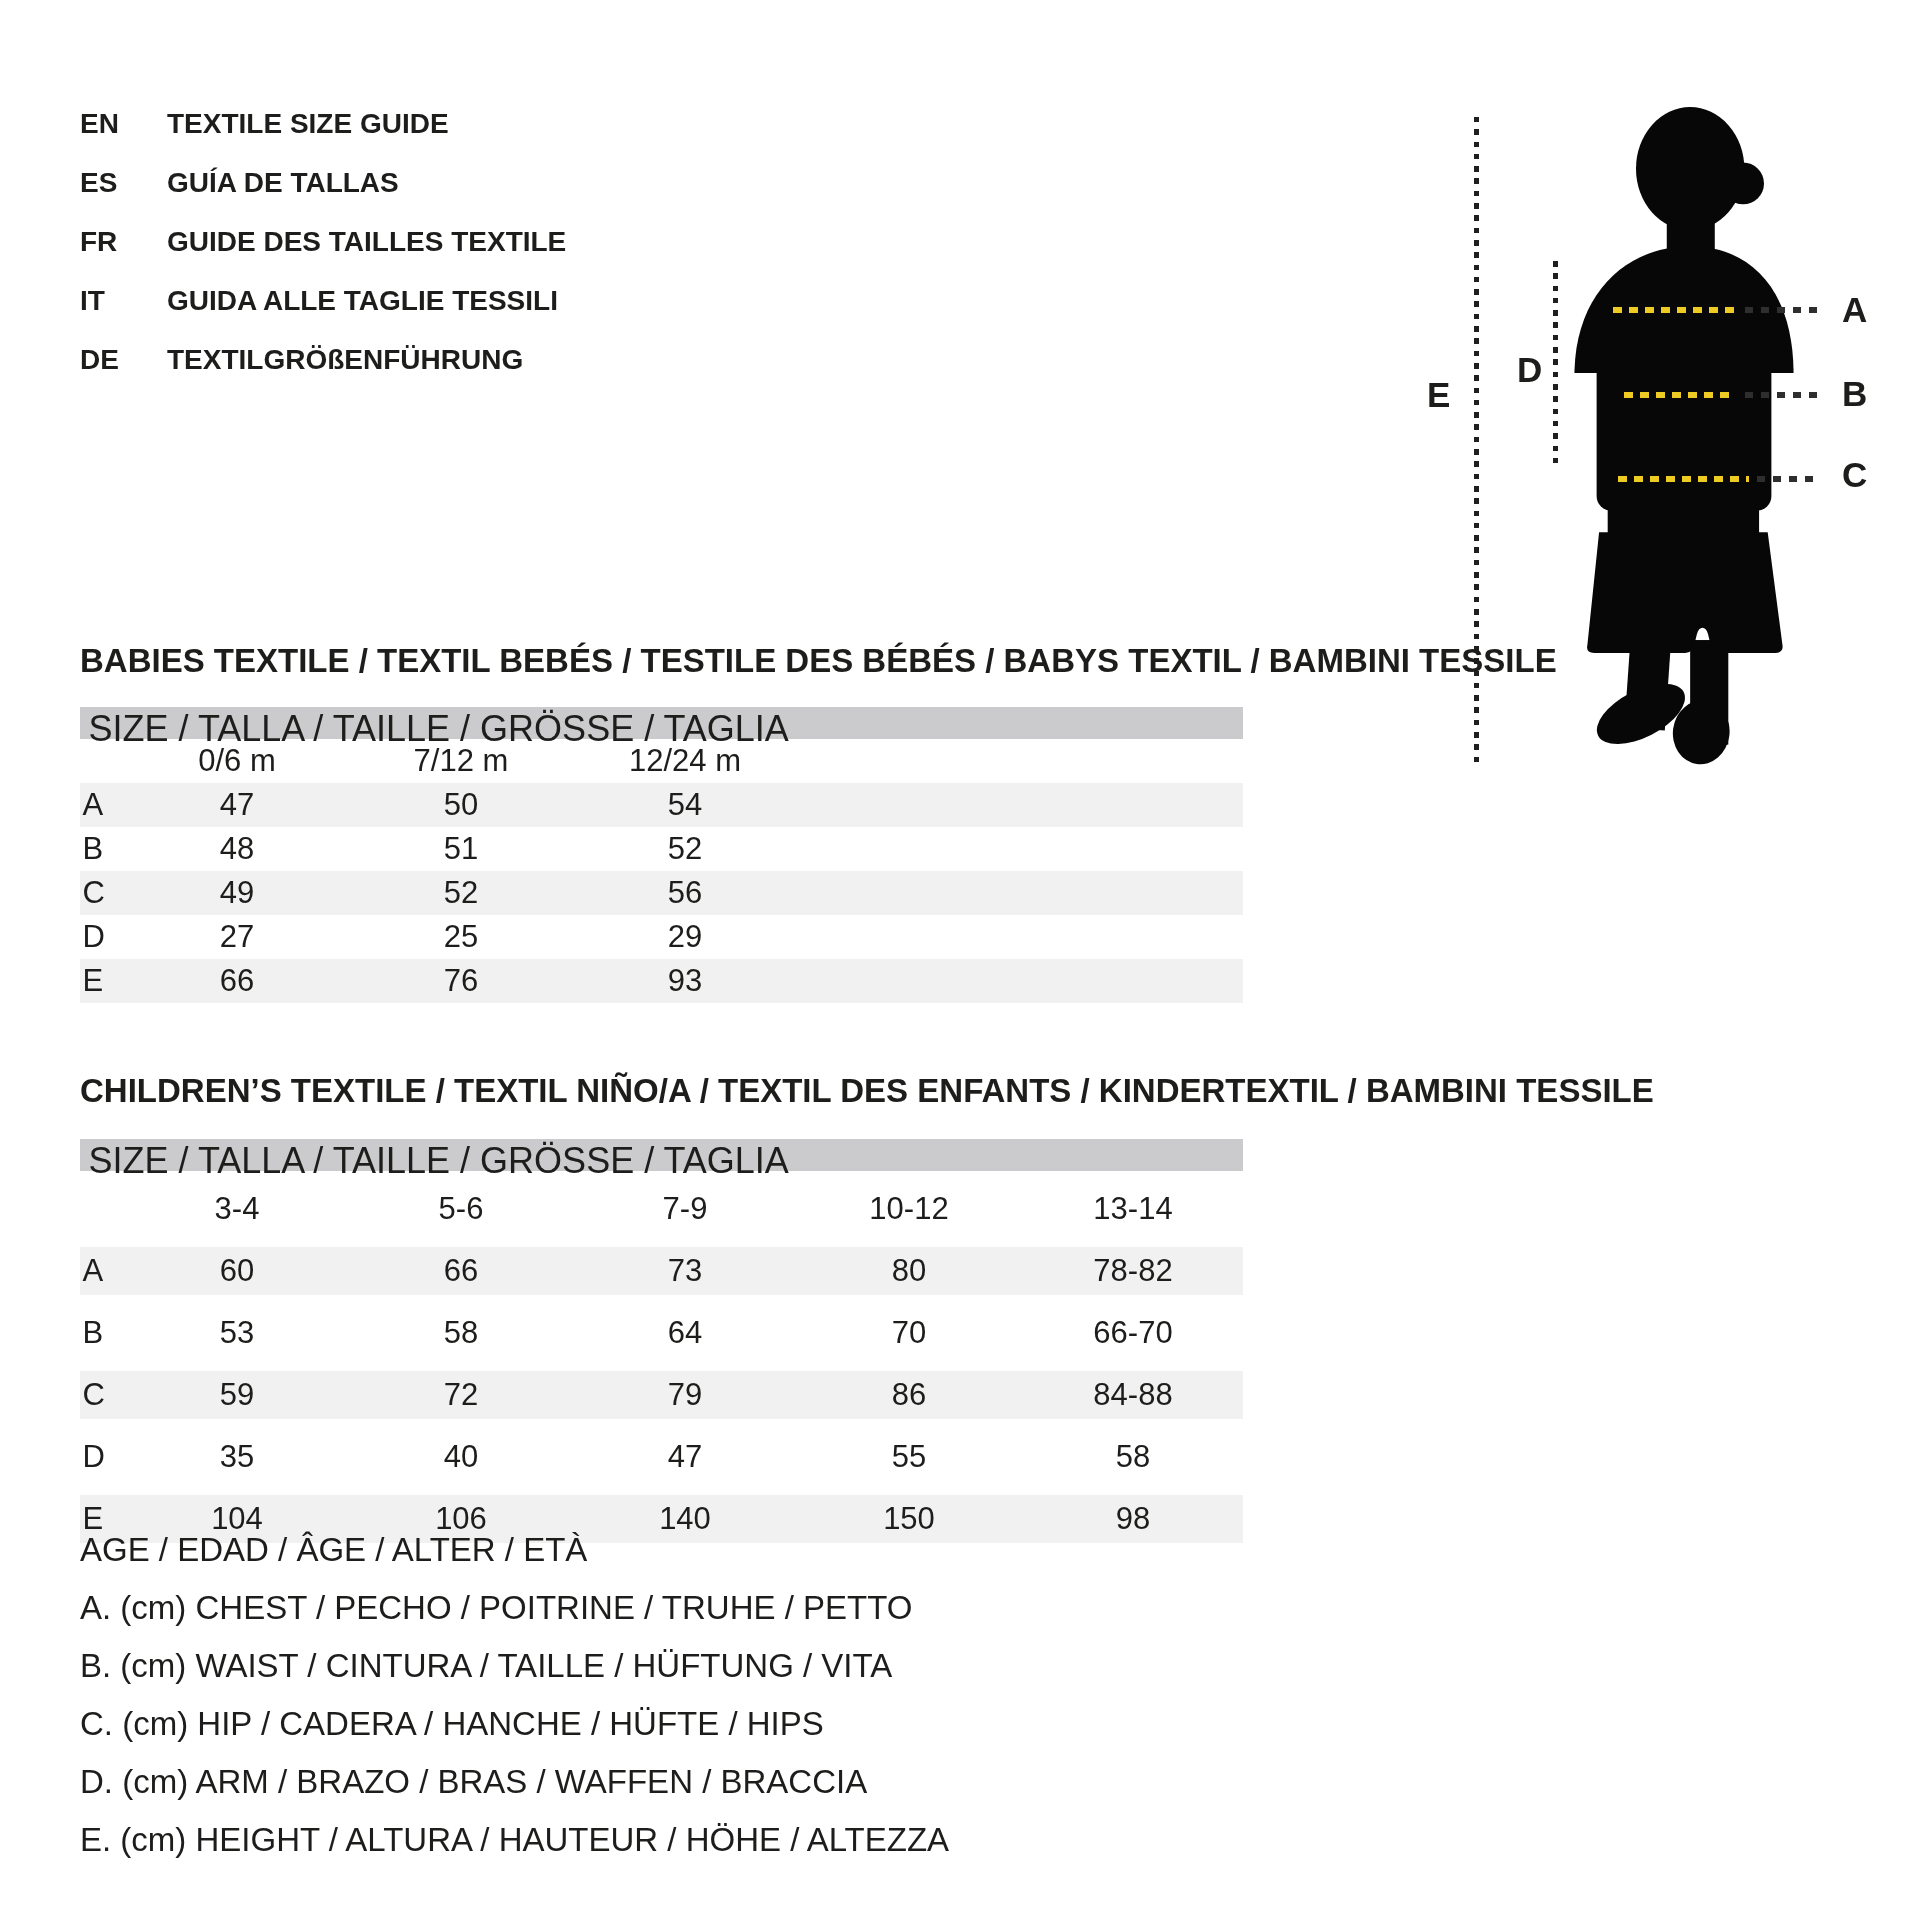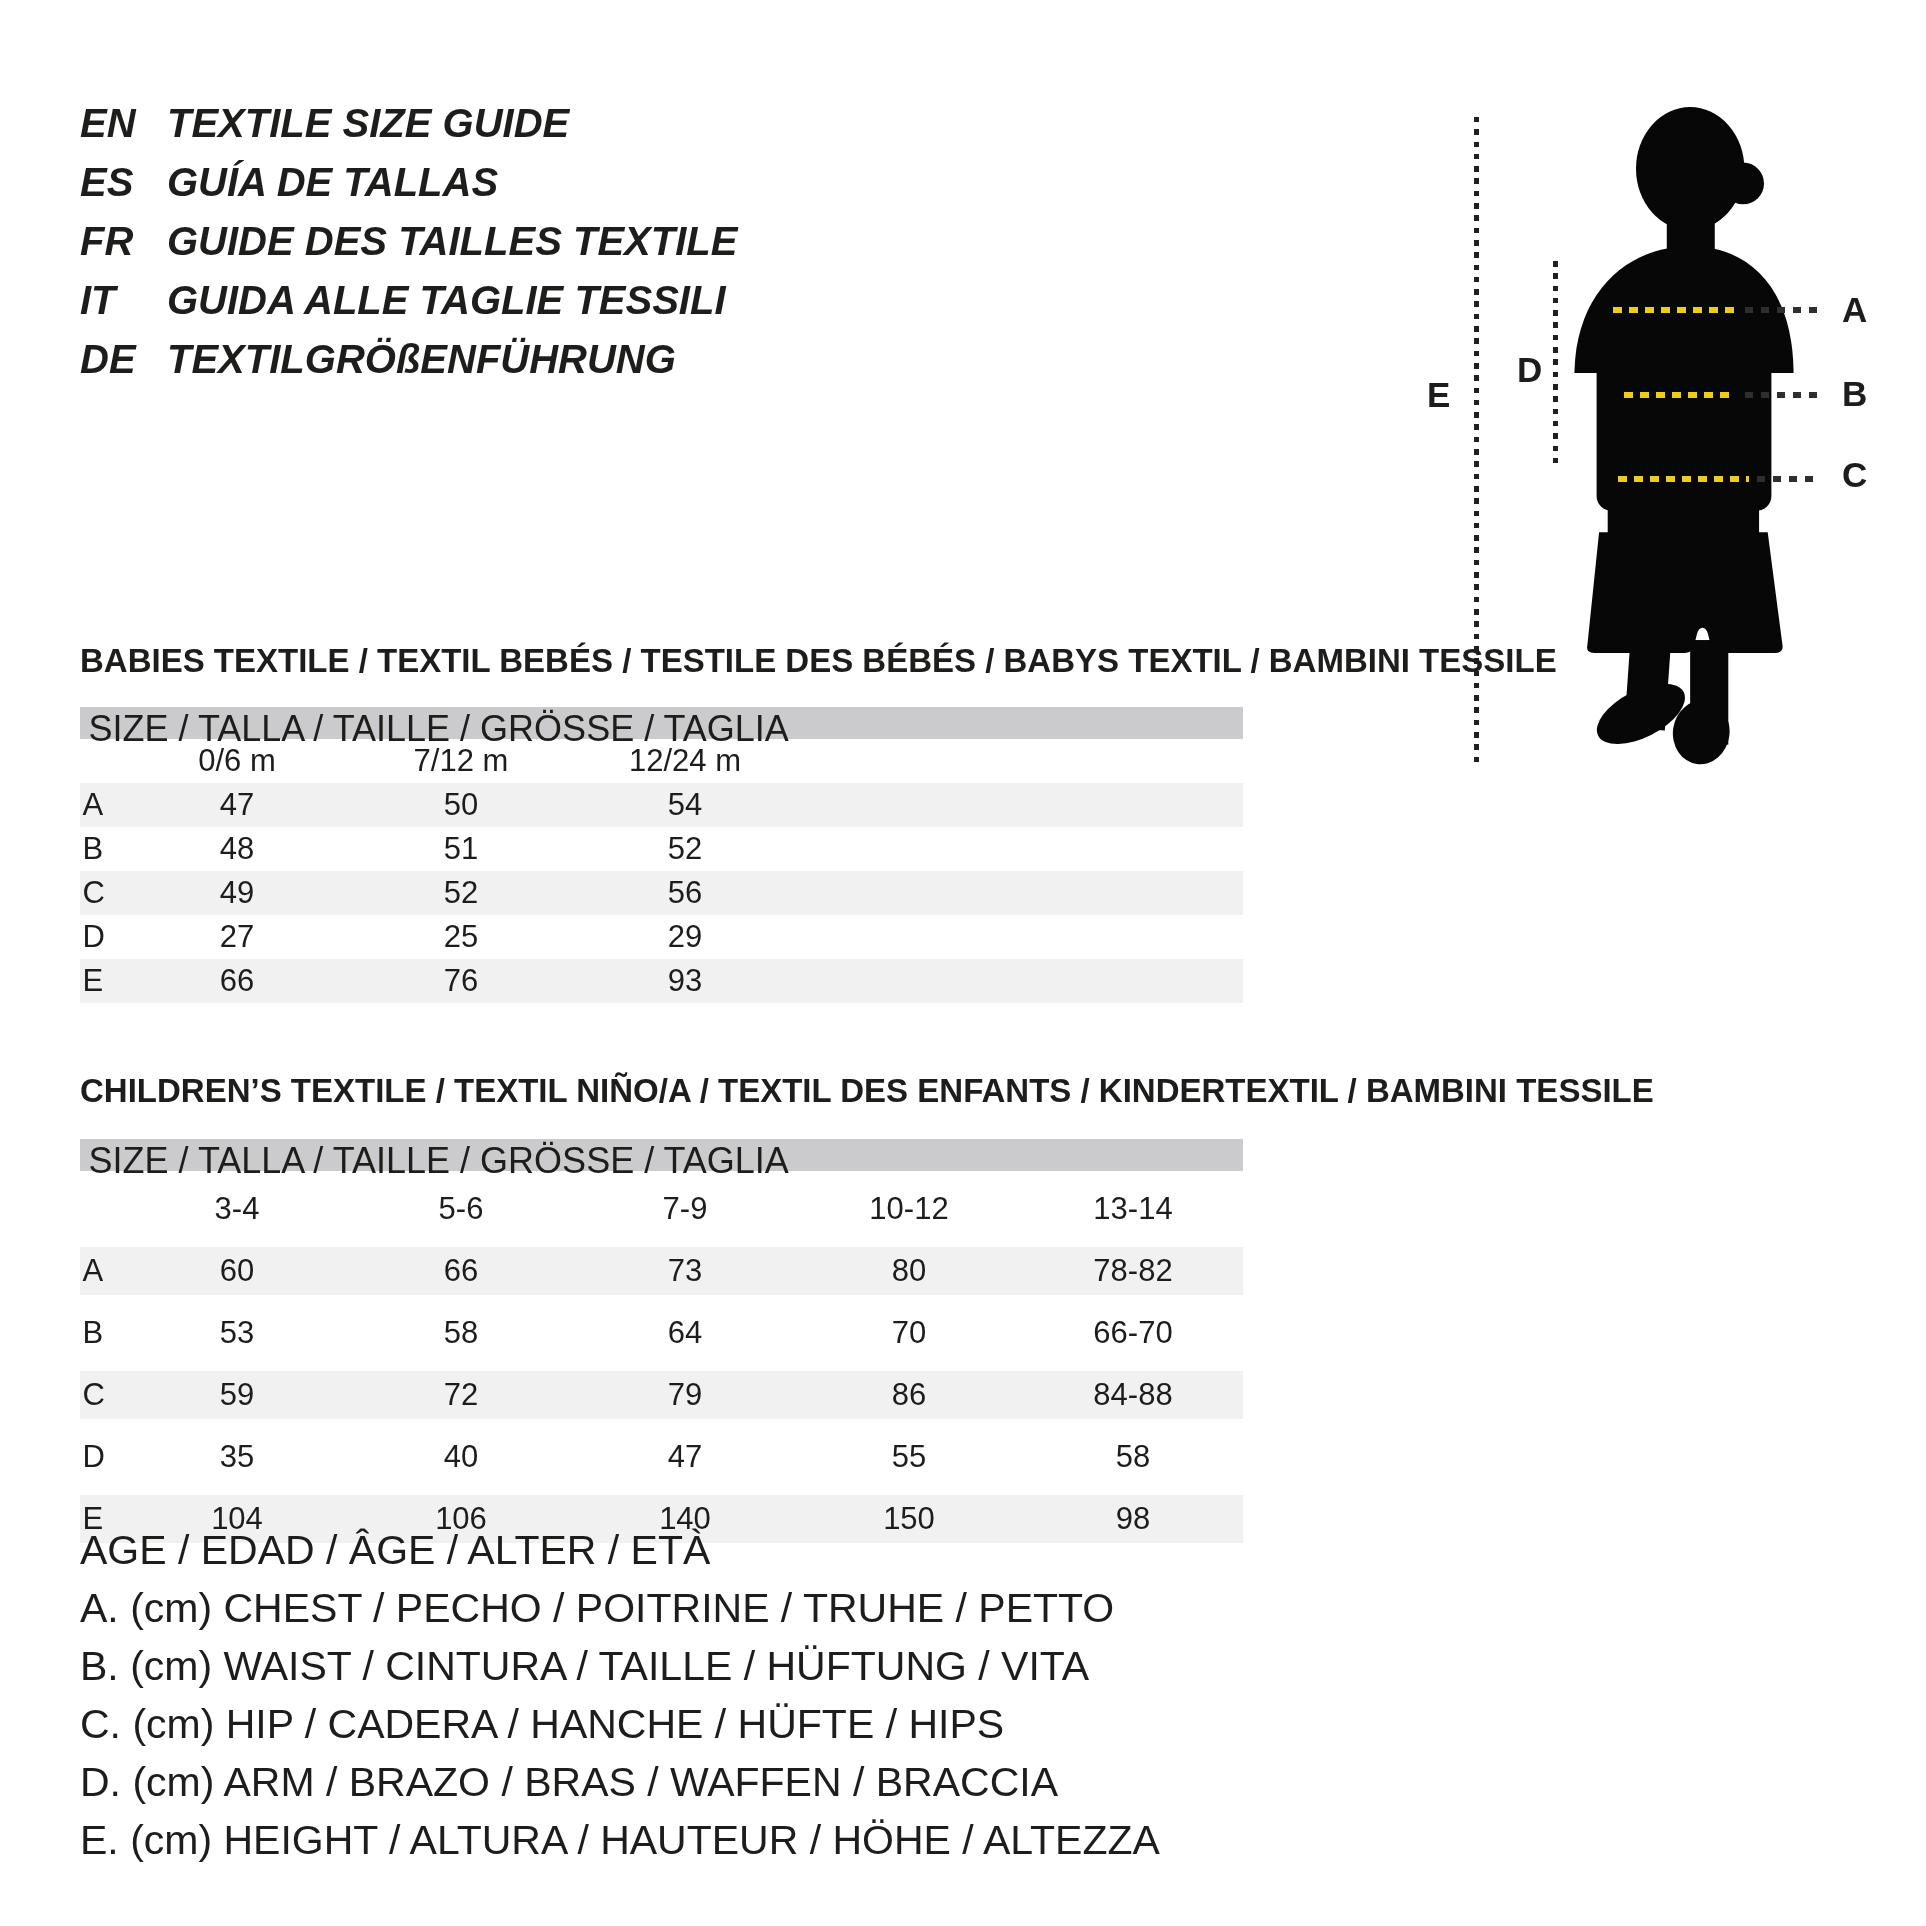--- a/index.html
+++ b/index.html
@@ -7,21 +7,21 @@
     position:relative;
     width:1926px;height:1926px;
     background:#ffffff;
     font-family:"Liberation Sans","DejaVu Sans",sans-serif;
     font-stretch:condensed;
     color:#1d1d1b;
     overflow:hidden;
   }
   
   .lang-header{position:absolute;left:80px;top:94px;}
-  .lang-row{height:59px;line-height:59px;font-size:40px;font-weight:700;white-space:nowrap;font-style:italic;}
+  .lang-row{height:59px;line-height:59px;font-size:28px;font-weight:700;white-space:nowrap;}
   .lang-code{display:inline-block;width:87px;}
   
   .fig-svg{position:absolute;left:1572px;top:104px;}
   .vdots{position:absolute;width:5px;background:repeating-linear-gradient(to bottom,#1f1f1f 0 5.5px,transparent 5.5px 12.3px);}
   .e-line{left:1474px;top:117px;height:650px;}
   .d-line{left:1553px;top:261px;height:209px;}
   .hdash{position:absolute;height:5.5px;z-index:3;}
   .ydash{background:repeating-linear-gradient(to right,#eecb23 0 9.2px,transparent 9.2px 16px);}
   .kdash{background:repeating-linear-gradient(to right,#2e2e2e 0 8px,transparent 8px 16px);}
   .a-y{left:1613px;top:307px;width:123px;}
@@ -47,21 +47,21 @@
   .size-bar{height:32px;line-height:44px;background:#cbcbcd;font-size:36px;font-weight:400;padding-left:8.6px;box-sizing:border-box;white-space:nowrap;}
   .trow{display:grid;height:44px;line-height:44px;font-size:31px;}
   .cols3{grid-template-columns:45px 224px 224px 224px 1fr;}
   .cols5{grid-template-columns:45px 224px 224px 224px 224px 224px;margin-top:14px;}
   .t-children .trow{height:48px;line-height:48px;}
   .tcell{text-align:center;}
   .tlab{text-align:left;padding-left:2.5px;}
   .stripe{background:#f1f1f1;}
   
   .legend{position:absolute;left:80px;top:1521px;}
-  .legend-line{height:58px;line-height:58px;font-size:41px;white-space:nowrap;}
+  .legend-line{height:58px;line-height:58px;font-size:33px;white-space:nowrap;}
 </style>
 </head>
 <body>
 
 <div class="canvas">
 
   <section class="lang-header">
     <div class="lang-row"><span class="lang-code">EN</span><span>TEXTILE SIZE GUIDE</span></div>
     <div class="lang-row"><span class="lang-code">ES</span><span>GUÍA DE TALLAS</span></div>
     <div class="lang-row"><span class="lang-code">FR</span><span>GUIDE DES TAILLES TEXTILE</span></div>

